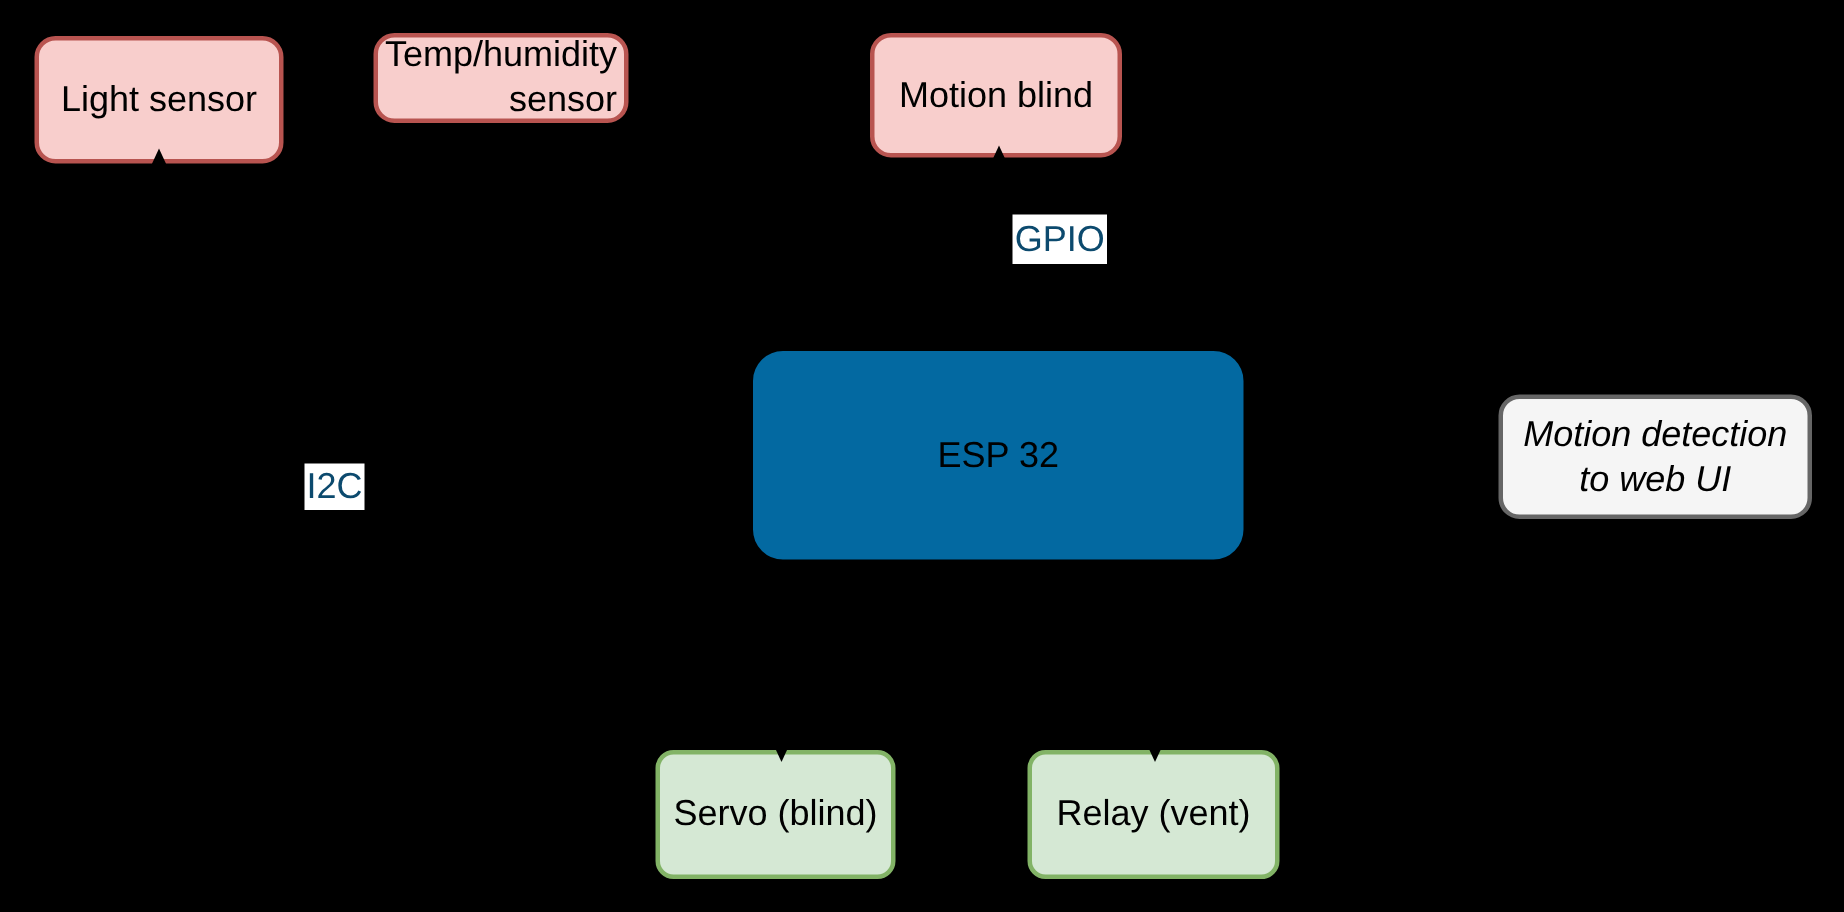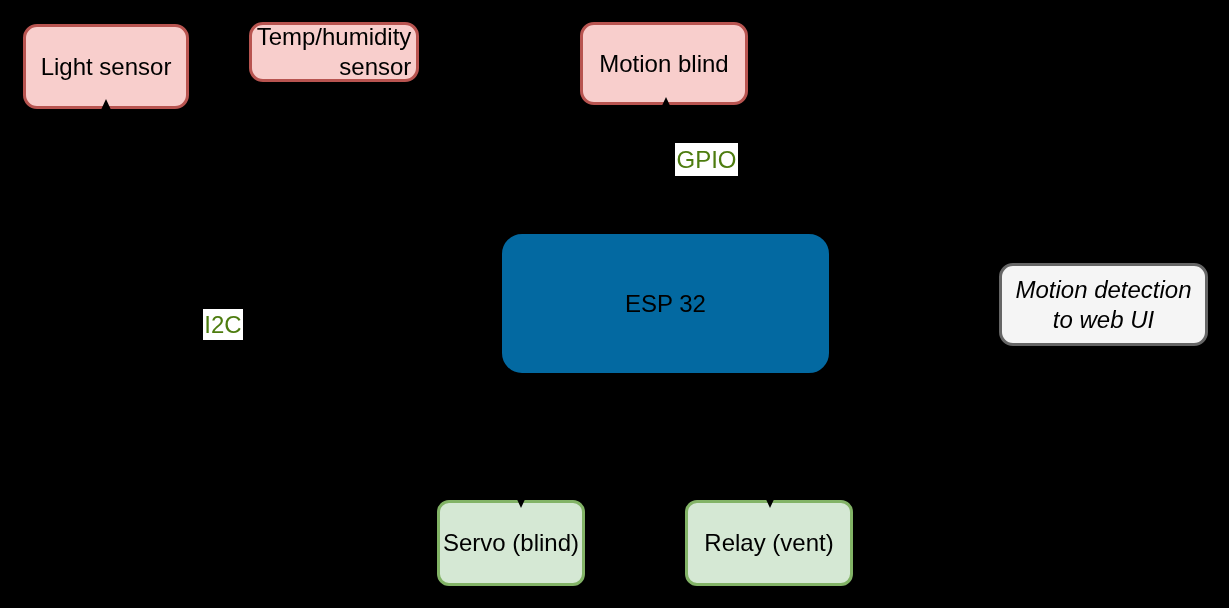--- a/index.html
+++ b/index.html
@@ -46,21 +46,21 @@
   .node-white {
     background: #0369a1;
     border: 2px solid #000000;
     border-radius: 22px;
   }
   #light-sensor   { left: 23px;  top: 24px;  width: 166px; height: 85px; }
   #temp-humidity  { left: 249px; top: 22px;  width: 170px; height: 60px; text-align: right; }
   #motion-sensor  { left: 580px; top: 22px;  width: 168px; height: 83px; }
   #esp32          { left: 500px; top: 232px; width: 331px; height: 143px; }
   #motion-web-ui  { left: 999px; top: 263px; width: 209px; height: 83px; font-style: italic; }
-  #servo-blind    { left: 437px; top: 500px; width: 148px; height: 86px; }
+  #servo-blind    { left: 437px; top: 500px; width: 160px; height: 86px; }
   #relay-vent     { left: 685px; top: 500px; width: 168px; height: 86px; }
 
   #edge-layer {
     position: absolute;
     left: 0; top: 0;
     width: 1229px; height: 608px;
     z-index: 2;
     pointer-events: none;
   }
   #edge-layer path {
@@ -72,21 +72,21 @@
     fill: #000000;
     stroke: none;
   }
   .edge-label {
     position: absolute;
     box-sizing: border-box;
     display: flex;
     align-items: center;
     justify-content: center;
     background: #ffffff;
-    color: #4d7c0f;
+    color: #0c4a6e;
     font-size: 24px;
     z-index: 3;
   }
   #label-gpio { left: 675px; top: 143px; width: 63px; height: 33px; }
   #label-i2c  { left: 203px; top: 309px; width: 40px; height: 31px; }
 </style>
 </head>
 <body>
 
 <div id="canvas">

